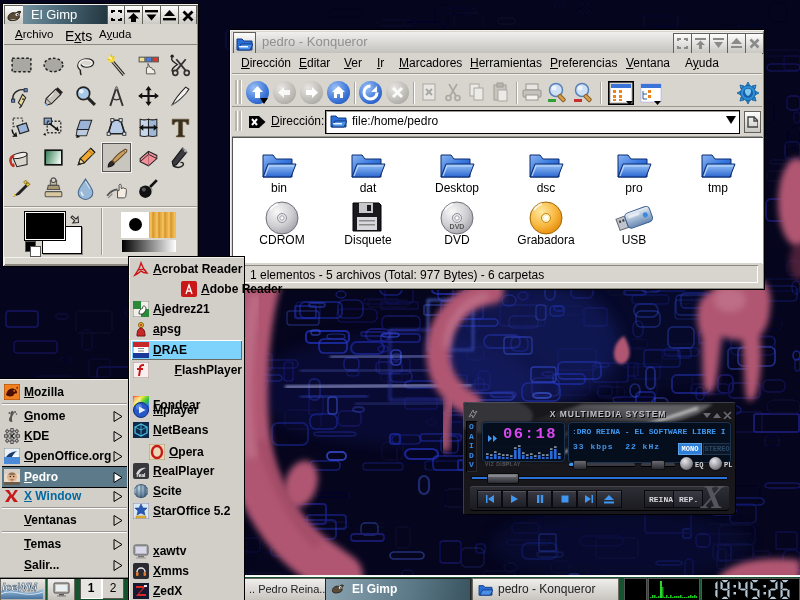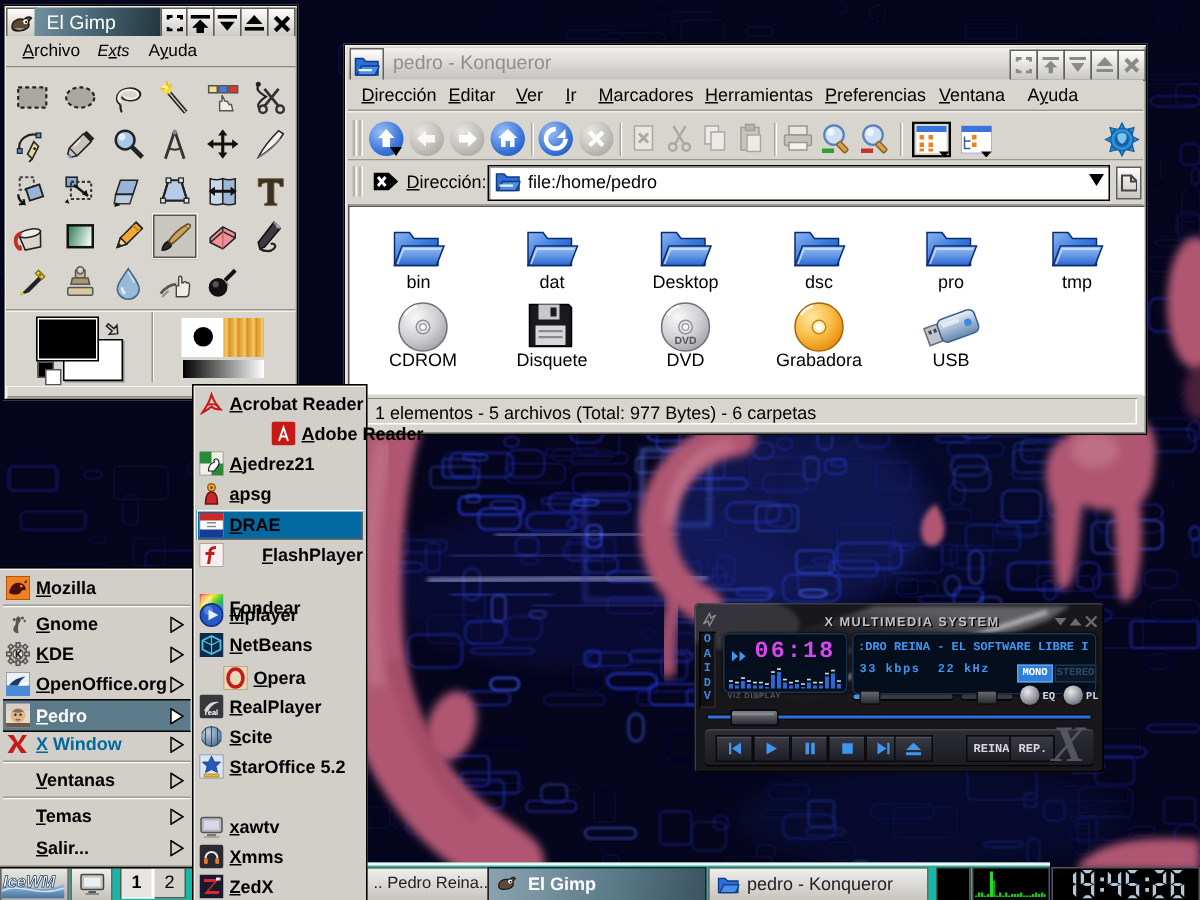--- a/index.html
+++ b/index.html
@@ -886,21 +886,21 @@
       </div>
 <div class="tbtn" style="left:175px;top:1px;width:17px;height:19px;">
         <svg width="12" height="12" viewBox="0 0 12 12">
           <g stroke="#000" stroke-width="2.8">
             <path d="M1.5,1.5 L10.5,10.5 M10.5,1.5 L1.5,10.5"></path>
           </g>
         </svg>
       </div>
 <div class="abs" style="left:1px;top:20px;width:193px;height:21px;background:#d8d5cf;box-shadow:inset 0 -1px 0 #8a8880;"></div>
 <div class="abs" style="left:12px;top:24px;font-size:11.5px;color:#000;"><u>A</u>rchivo</div>
-<div class="abs" style="left:62px;top:24px;font-size:11px;color:#000;font-style:italic;">E<u>x</u>ts</div>
+<div class="abs" style="left:62px;top:24px;font-size:14px;color:#000;">E<u>x</u>ts</div>
 <div class="abs" style="left:96px;top:24px;font-size:11.5px;color:#000;">A<u>y</u>uda</div>
 <div class="abs" style="left:1px;top:41px;width:193px;height:161px;background:#d8d5cf;"></div>
 <div class="abs" style="left:3px;top:46px;width:31px;height:31px;display:flex;align-items:center;justify-content:center;">
         <svg width="25" height="25" viewBox="0 0 24 24">
           <rect x="3" y="5" width="18" height="13" fill="#aaa8a2" stroke="#222" stroke-width="1.4" stroke-dasharray="2.5,2"></rect>
         </svg>
       </div>
 <div class="abs" style="left:35px;top:46px;width:31px;height:31px;display:flex;align-items:center;justify-content:center;">
         <svg width="25" height="25" viewBox="0 0 24 24">
           <ellipse cx="12" cy="11.5" rx="9" ry="6.5" fill="#aaa8a2" stroke="#222" stroke-width="1.4" stroke-dasharray="2.5,2"></ellipse>
@@ -1265,21 +1265,21 @@
         <span><u>A</u>jedrez21</span>
 </div>
 <div class="mi" style="top:62.45px;height:20px;">
 <span class="ic"><svg width="16" height="16" viewBox="0 0 16 16">
             <circle cx="8" cy="4" r="2.5" fill="#e8b838" stroke="#886808"></circle>
             <path d="M4,15 C4,9 6,7 8,7 C10,7 12,9 12,15 Z" fill="#c82828" stroke="#701010"></path>
             <circle cx="8" cy="4" r="1" fill="#c82828"></circle>
           </svg></span>
         <span><u>a</u>psg</span>
 </div>
-<div class="mi" style="top:82.6px;height:20px;background:#0369a1;box-shadow:inset 1px 1px 0 #fff, inset -1px -1px 0 #6b6960;">
+<div class="mi" style="top:82.6px;height:20px;background:#7dd3fc;box-shadow:inset 1px 1px 0 #fff, inset -1px -1px 0 #6b6960;">
 <span class="ic"><svg width="16" height="16" viewBox="0 0 16 16">
             <rect width="16" height="16" fill="#fff" stroke="#888"></rect>
             <rect x="0" y="0" width="16" height="5" fill="#c82828"></rect>
             <rect x="0" y="11" width="16" height="5" fill="#1a3a9a"></rect>
             <path d="M5,6.5 h6 M5,9 h6" stroke="#888" stroke-width="1"></path>
           </svg></span>
         <span><u>D</u>RAE</span>
 </div>
 <div class="mi" style="top:102.75px;height:20px;justify-content:space-between;">
 <span class="ic"><svg width="16" height="16" viewBox="0 0 16 16">
@@ -1516,21 +1516,21 @@
       </div>
 <div class="abs" style="left:181px;top:88px;width:57px;height:16px;background:linear-gradient(#32323a,#1c1c22);border:1px solid #0a0a0e;color:#d8d8dc;font-size:8px;font-weight:bold;font-family:'Liberation Mono',monospace;">
         <span class="abs" style="left:4px;top:4px;">REINA.</span>
       </div>
 <div class="abs" style="left:210px;top:88px;width:28px;height:16px;background:linear-gradient(#3a3a44,#22222a);border:1px solid #0a0a0e;color:#d8d8dc;font-size:8px;font-weight:bold;font-family:'Liberation Mono',monospace;">
         <span class="abs" style="left:5px;top:4px;">REP.</span>
       </div>
 <div class="abs" style="left:238px;top:80px;width:30px;height:32px;font-size:34px;font-weight:bold;font-style:italic;color:#55555d;font-family:'Liberation Serif',serif;line-height:30px;">X</div>
 </div>
 
-<div class="abs" style="z-index:20;left:0;top:575px;width:700px;height:25px;background:#14b8a6;border-top:1px solid #f4f2ee;box-shadow:inset 0 1px 0 #fff;">
+<div class="abs" style="z-index:20;left:0;top:575px;width:800px;height:25px;background:#14532d;border-top:1px solid #f4f2ee;box-shadow:inset 0 1px 0 #fff;">
 <div class="abs" style="left:0px;top:1px;width:44px;height:23px;background:linear-gradient(#eceae6,#b0ada7);border:1px solid #6a6862;"><svg width="42" height="21" viewBox="0 0 42 21">
           <defs>
             <linearGradient id="iw1" x1="0" y1="0" x2="0" y2="1">
               <stop offset="0" stop-color="#9ac4e8"></stop>
               <stop offset="1" stop-color="#3a6a9a"></stop>
             </linearGradient>
           </defs>
           <path d="M0,13 C6,9 12,11 18,13 C26,16 34,15 42,11 L42,21 L0,21 Z" fill="url(#iw1)" opacity="0.9"></path>
           <path d="M0,16 C8,12 16,15 24,16 C30,17 36,16 42,14" fill="none" stroke="#e8f4ff" stroke-width="1" opacity="0.8"></path>
           <text x="1" y="13" font-size="11" font-weight="bold" font-style="italic" fill="#ffffff" stroke="#1a3a5a" stroke-width="0.5" font-family="Liberation Sans">IceWM</text>

